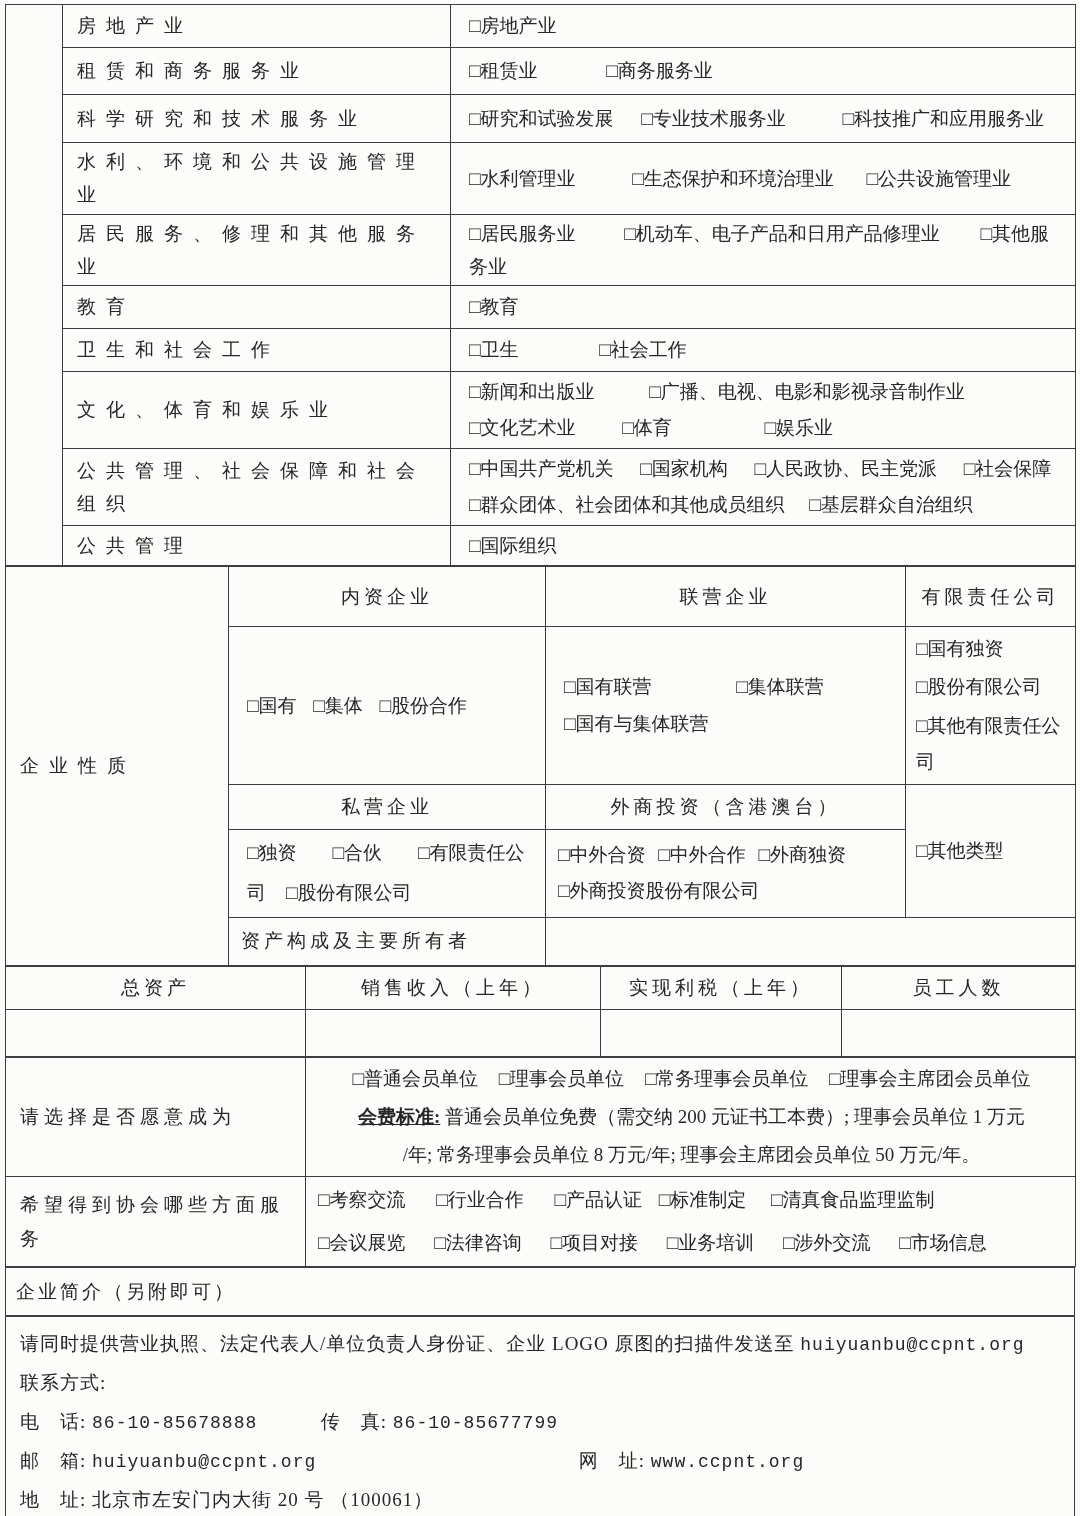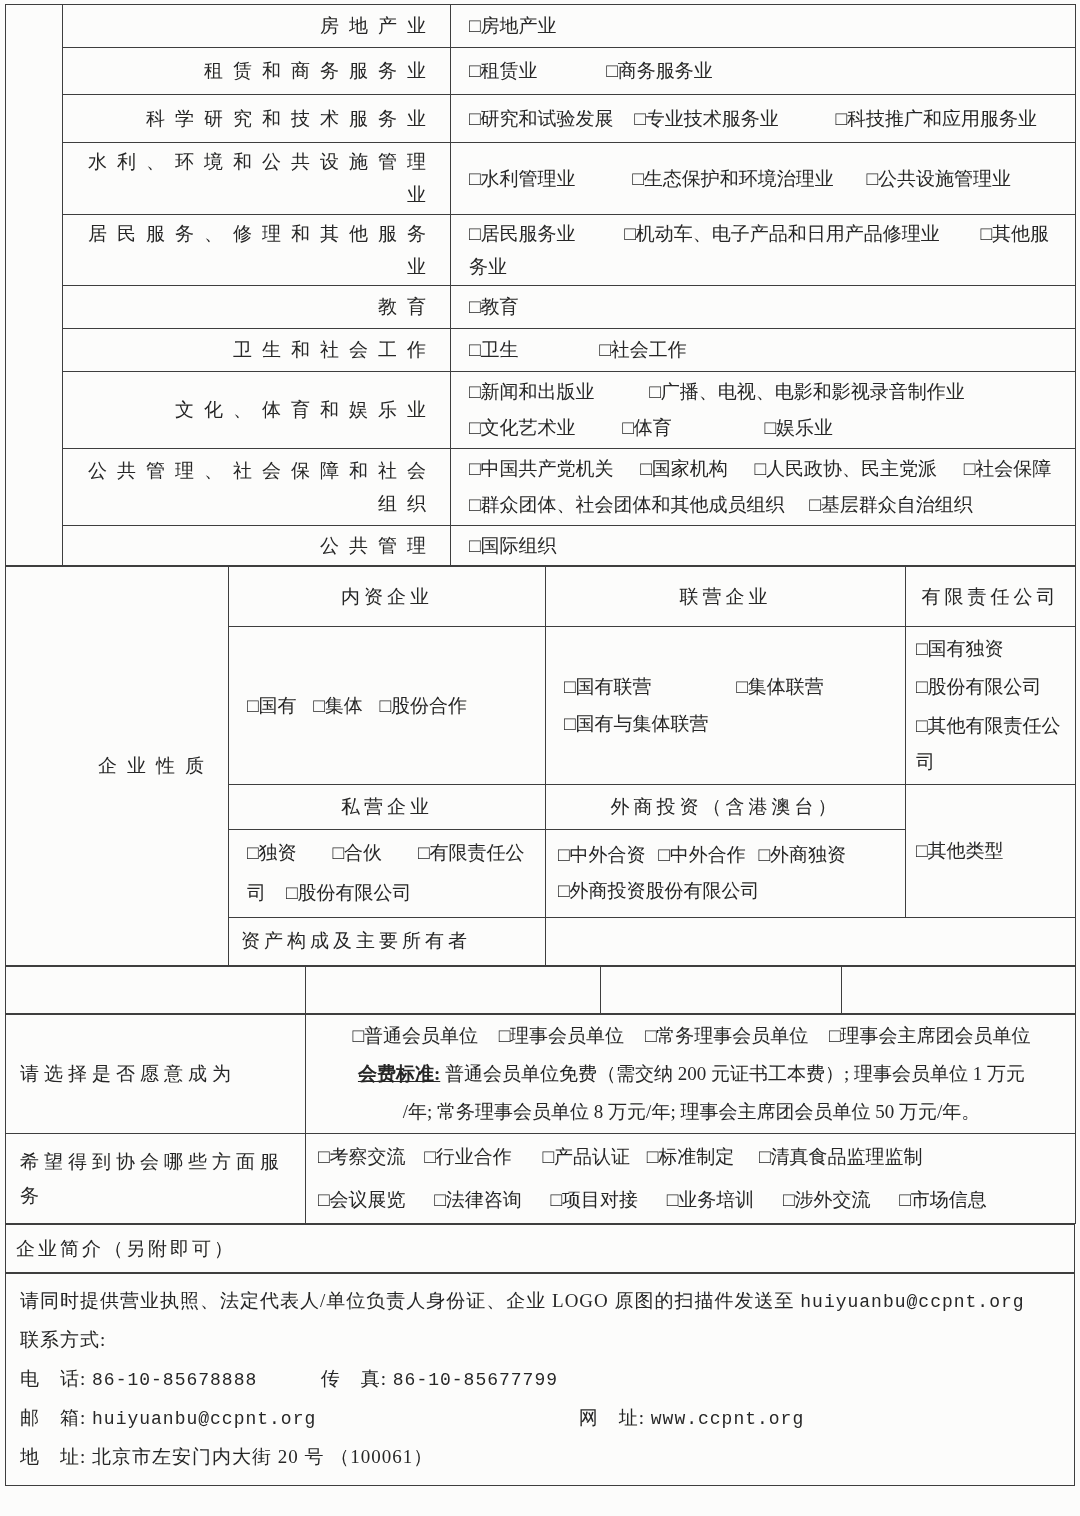--- a/index.html
+++ b/index.html
@@ -11,21 +11,21 @@
   }
   .page { padding:4px 5px 0 5px; }
   table { border-collapse:collapse; table-layout:fixed; width:1070px; }
   td {
     border:1.5px solid #3e3e3e;
     font-size:19px; line-height:1.75;
     padding:2px 10px; vertical-align:middle;
     overflow:hidden;
   }
   
-  .cat   { text-align:right; letter-spacing:10px; padding:2px 14px; }
+  .cat   { text-align:left; letter-spacing:10px; padding:2px 14px; }
   .hd    { text-align:center; letter-spacing:4px; }
   .lbl   { letter-spacing:5px; padding-left:14px; }
   .opts  { padding-left:18px; }
   .opt   { margin-right:30px; }
   .opt:last-child { margin-right:0; }
   .line  { line-height:1.9; }
   .stack .opt { display:block; margin:2px 0; line-height:1.9; }
   .ent td { line-height:2.1; }
   .member-cell div { line-height:2.0;text-align:center; }
   .svc-cell div { line-height:2.25; }
@@ -58,21 +58,21 @@
     <tr style="height:47px">
       <td class="cat">租赁和商务服务业</td>
       <td class="opts">
         <span class="opt" style="margin-right:64px">□租赁业</span>
         <span class="opt">□商务服务业</span>
       </td>
     </tr>
     <tr style="height:48px">
       <td class="cat">科学研究和技术服务业</td>
       <td class="opts">
-        <span class="opt" style="margin-right:16px">□研究和试验发展</span>
+        <span class="opt" style="margin-right:23px">□研究和试验发展</span>
         <span class="opt" style="margin-right:52px">□专业技术服务业</span>
         <span class="opt">□科技推广和应用服务业</span>
       </td>
     </tr>
     <tr style="height:64px">
       <td class="cat">水利、环境和公共设施管理业</td>
       <td class="opts">
         <span class="opt" style="margin-right:52px">□水利管理业</span>
         <span class="opt" style="margin-right:28px">□生态保护和环境治理业</span>
         <span class="opt">□公共设施管理业</span>
@@ -198,20 +198,26 @@
     </table>
 
   <table>
     <colgroup>
         <col style="width:300px">
         <col style="width:295px">
         <col style="width:241px">
         <col style="width:234px">
       </colgroup>
     <tbody>
+        <tr style="height:43px">
+      <td class="hd">总资产</td>
+      <td class="hd">销售收入（上年）</td>
+      <td class="hd">实现利税（上年）</td>
+      <td class="hd">员工人数</td>
+    </tr>
     <tr style="height:47px">
       <td></td>
       <td></td>
       <td></td>
       <td></td>
     </tr>
   </tbody>
     </table>
 
   <table>
@@ -232,21 +238,21 @@
         <div>
           <span class="fee-label">会费标准:</span><span> 普通会员单位免费（需交纳 200 元证书工本费）; 理事会员单位 1 万元</span>
         </div>
         <div><span>/年; 常务理事会员单位 8 万元/年; 理事会主席团会员单位 50 万元/年。</span></div>
       </td>
     </tr>
     <tr style="height:88px">
       <td class="lbl">希望得到协会哪些方面服务</td>
       <td class="svc-cell" style="padding-left:12px">
         <div>
-          <span class="opt" style="margin-right:14px">□考察交流</span>
+          <span class="opt" style="margin-right:26px">□考察交流</span>
           <span class="opt" style="margin-right:26px">□行业合作</span>
           <span class="opt" style="margin-right:12px">□产品认证</span>
           <span class="opt" style="margin-right:20px">□标准制定</span>
           <span class="opt">□清真食品监理监制</span>
         </div>
         <div>
           <span class="opt" style="margin-right:24px">□会议展览</span>
           <span class="opt" style="margin-right:24px">□法律咨询</span>
           <span class="opt" style="margin-right:24px">□项目对接</span>
           <span class="opt" style="margin-right:24px">□业务培训</span>

